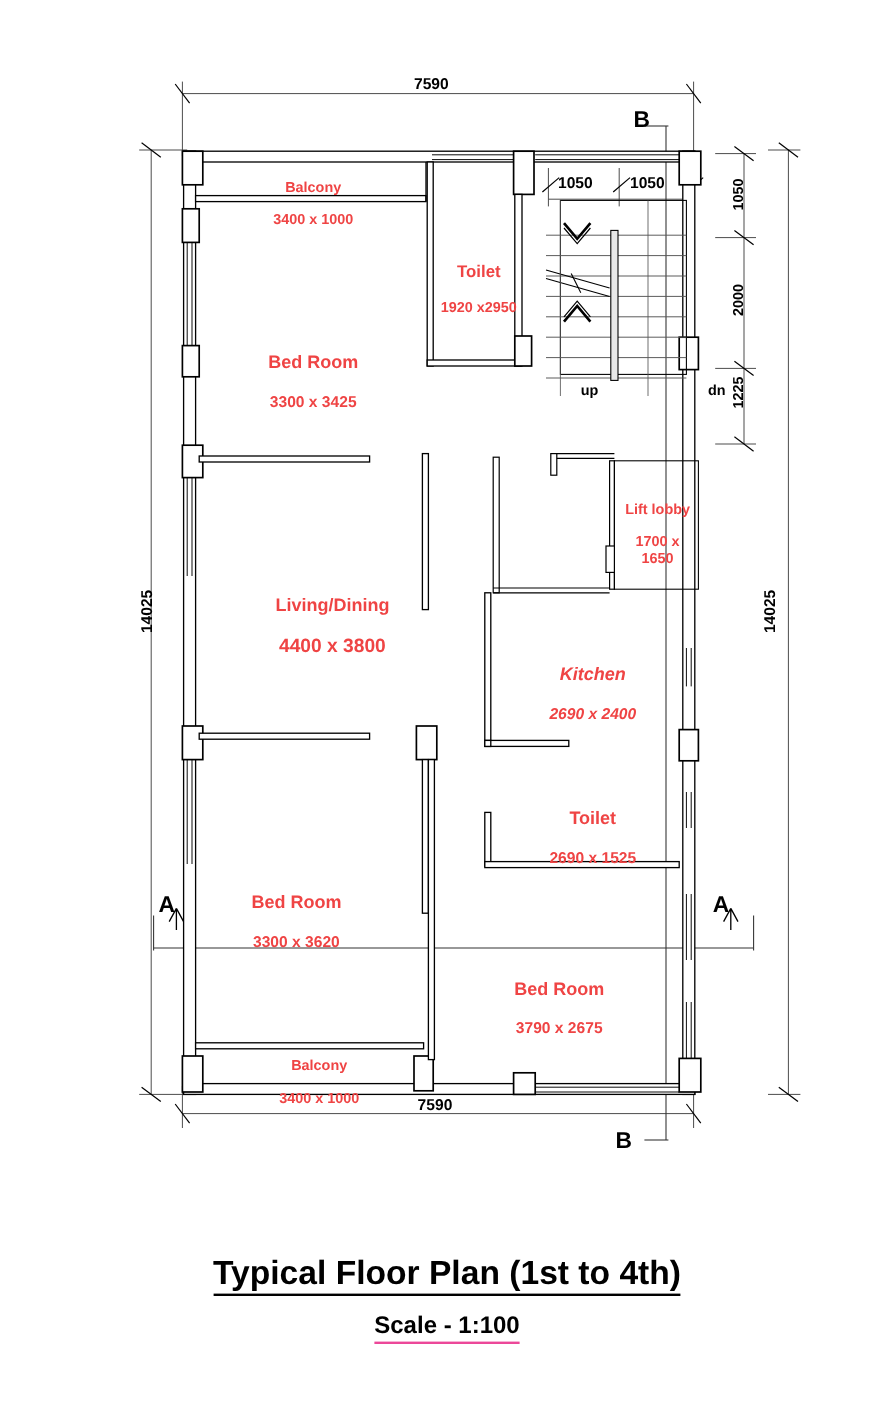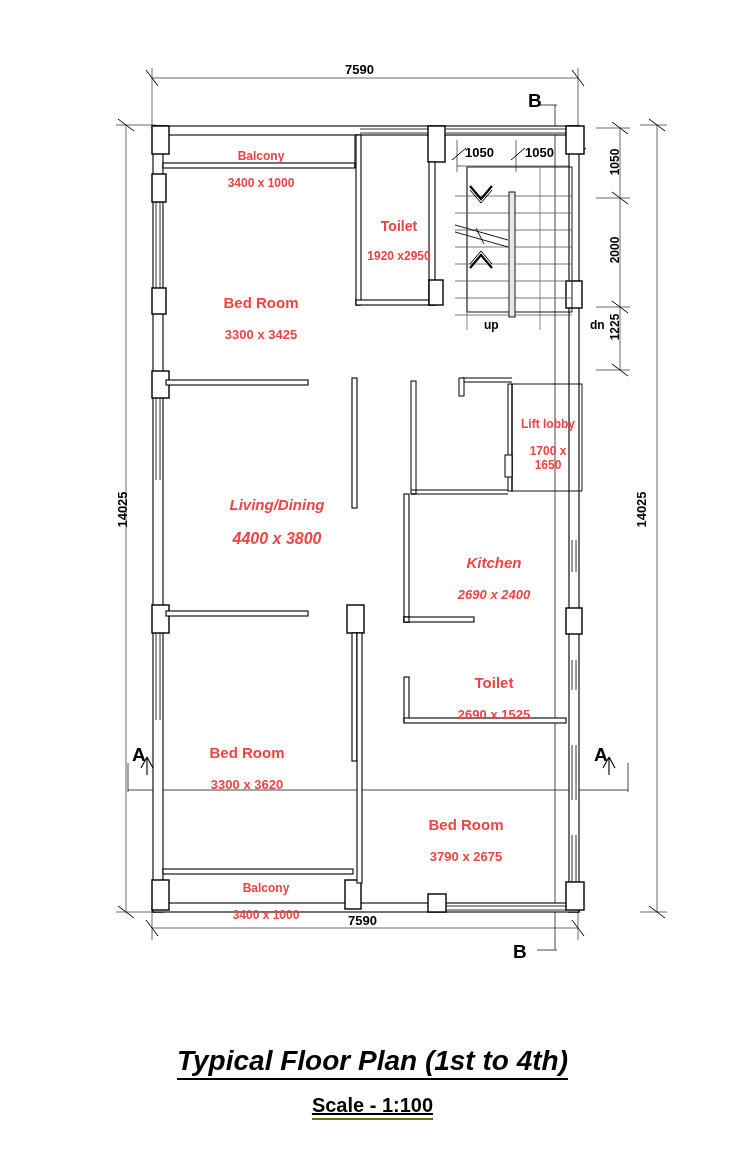--- a/index.html
+++ b/index.html
@@ -30,27 +30,25 @@
     font-family:"Liberation Sans", sans-serif;
   }
 
   .title-block{
     position:absolute;left:0;width:745px;text-align:center;
   }
   .title-main{
     font-size:28px;font-weight:bold;letter-spacing:0px;
     display:inline-block;border-bottom:2px solid #000;padding-bottom:1px;
     font-family:"Liberation Sans", sans-serif;
-    font-style:italic;
   }
   .title-scale{
     font-size:20px;font-weight:bold;
-    display:inline-block;border-bottom:2px solid #4d7c0f;padding-bottom:1px;
+    display:inline-block;border-bottom:2px solid #ec4899;padding-bottom:1px;
     font-family:"Liberation Sans", sans-serif;
-    text-decoration:underline;
   }
 </style>
 </head>
 <body>
 
 <div id="plan-root">
 
   <svg id="floorplan" viewBox="0 0 745 1173" xmlns="http://www.w3.org/2000/svg">
 
     <rect x="0" y="0" width="745" height="1173" fill="#ffffff"></rect>
@@ -264,21 +262,21 @@
     <span class="rl-dim" style="font-size:13px;">3300 x 3425</span>
   </div>
 
 
   <div class="room-label" style="left:511px;top:405px;width:74px;font-size:12px;">
     <span class="rl-name">Lift lobby</span>
     <span class="rl-dim">1700 x
 1650</span>
   </div>
 
-  <div class="room-label" style="left:197px;top:480px;width:160px;font-size:15px;font-style:italic;">
+  <div class="room-label" style="left:197px;top:480px;width:160px;font-size:15px;">
     <span class="rl-name">Living/Dining</span>
     <span class="rl-dim" style="font-size:16px;">4400 x 3800</span>
   </div>
 
   <div class="room-label" style="left:424px;top:538px;width:140px;font-size:15px;font-style:italic;">
     <span class="rl-name">Kitchen</span>
     <span class="rl-dim" style="font-size:13px;">2690 x 2400</span>
   </div>
 
   <div class="room-label" style="left:424px;top:658px;width:140px;font-size:15px;">

